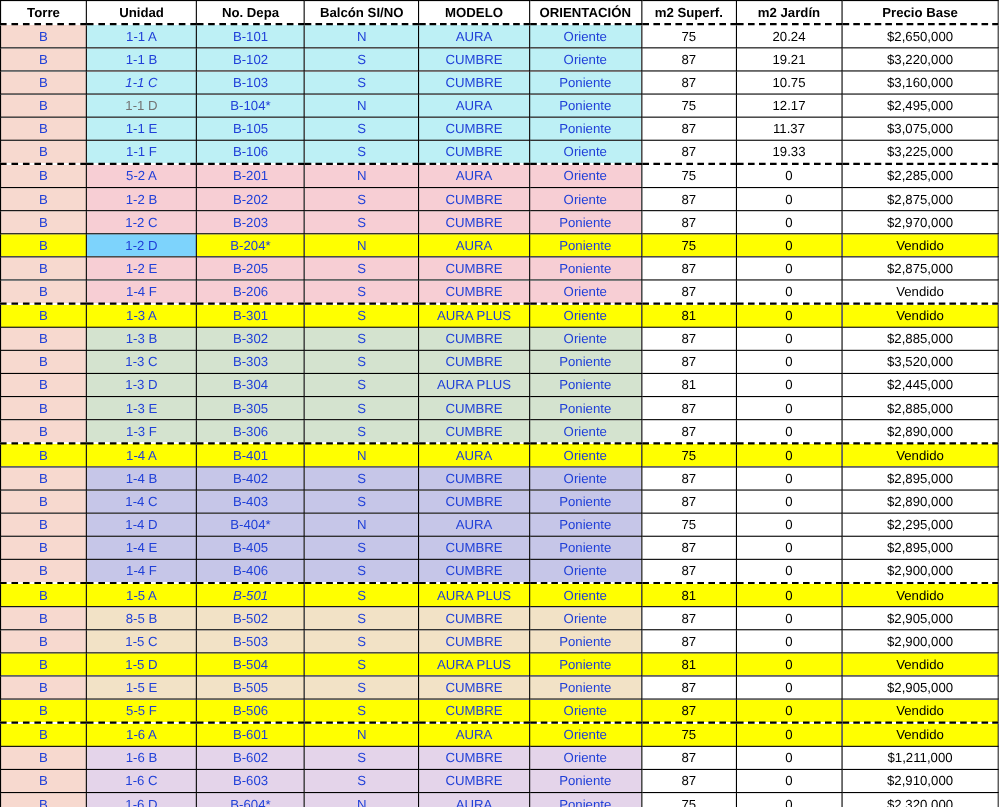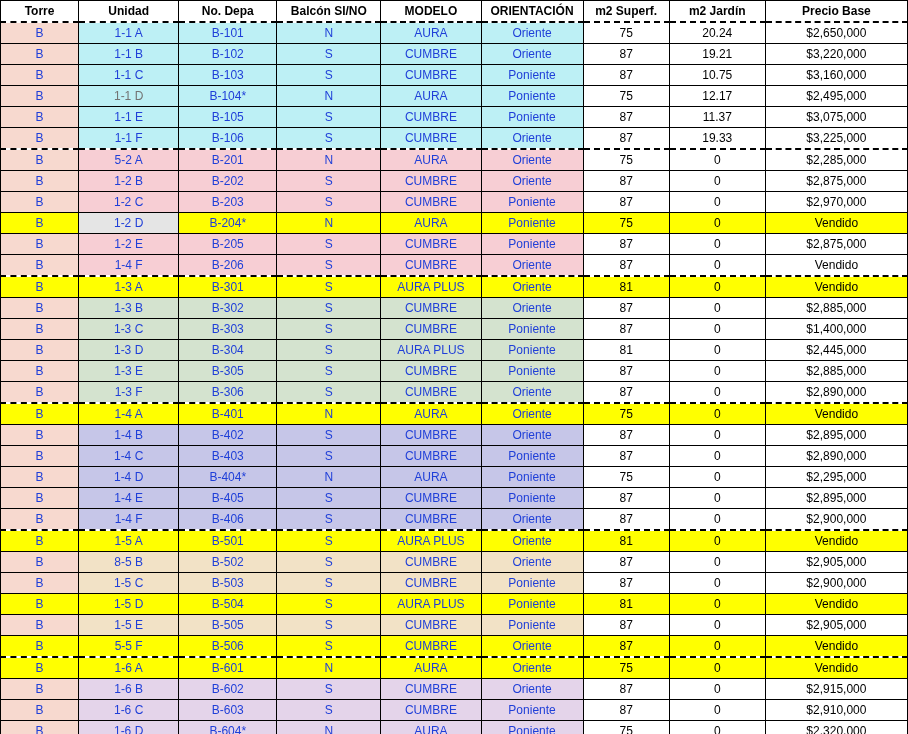--- a/index.html
+++ b/index.html
@@ -100,21 +100,21 @@
         <td class="cell" style="background: rgb(189, 240, 245); color: rgb(31, 63, 216);">B-102</td>
         <td class="cell sep-left" style="background: rgb(189, 240, 245); color: rgb(31, 63, 216);">S</td>
         <td class="cell" style="background: rgb(189, 240, 245); color: rgb(31, 63, 216);">CUMBRE</td>
         <td class="cell" style="background: rgb(189, 240, 245); color: rgb(31, 63, 216);">Oriente</td>
         <td class="cell sep-left" style="background: rgb(255, 255, 255); color: rgb(0, 0, 0);">87</td>
         <td class="cell" style="background: rgb(255, 255, 255); color: rgb(0, 0, 0);">19.21</td>
         <td class="cell sep-left" style="background: rgb(255, 255, 255); color: rgb(0, 0, 0);">$3,220,000</td>
       </tr>
       <tr>
         <td class="cell" style="background: rgb(247, 217, 207); color: rgb(31, 63, 216);">B</td>
-        <td class="cell sep-left" style="background: rgb(189, 240, 245); color: rgb(31, 63, 216);">1-1 C</td>
+        <td class="cell sep-left" style="background: rgb(189, 240, 245); color: rgb(31, 63, 216); font-style: italic;">1-1 C</td>
         <td class="cell" style="background: rgb(189, 240, 245); color: rgb(31, 63, 216);">B-103</td>
         <td class="cell sep-left" style="background: rgb(189, 240, 245); color: rgb(31, 63, 216);">S</td>
         <td class="cell" style="background: rgb(189, 240, 245); color: rgb(31, 63, 216);">CUMBRE</td>
         <td class="cell" style="background: rgb(189, 240, 245); color: rgb(31, 63, 216);">Poniente</td>
         <td class="cell sep-left" style="background: rgb(255, 255, 255); color: rgb(0, 0, 0);">87</td>
         <td class="cell" style="background: rgb(255, 255, 255); color: rgb(0, 0, 0);">10.75</td>
         <td class="cell sep-left" style="background: rgb(255, 255, 255); color: rgb(0, 0, 0);">$3,160,000</td>
       </tr>
       <tr>
         <td class="cell" style="background: rgb(247, 217, 207); color: rgb(31, 63, 216);">B</td>
@@ -177,21 +177,21 @@
         <td class="cell" style="background: rgb(247, 206, 212); color: rgb(31, 63, 216);">B-203</td>
         <td class="cell sep-left" style="background: rgb(247, 206, 212); color: rgb(31, 63, 216);">S</td>
         <td class="cell" style="background: rgb(247, 206, 212); color: rgb(31, 63, 216);">CUMBRE</td>
         <td class="cell" style="background: rgb(247, 206, 212); color: rgb(31, 63, 216);">Poniente</td>
         <td class="cell sep-left" style="background: rgb(255, 255, 255); color: rgb(0, 0, 0);">87</td>
         <td class="cell" style="background: rgb(255, 255, 255); color: rgb(0, 0, 0);">0</td>
         <td class="cell sep-left" style="background: rgb(255, 255, 255); color: rgb(0, 0, 0);">$2,970,000</td>
       </tr>
       <tr>
         <td class="cell" style="background: rgb(255, 255, 0); color: rgb(31, 63, 216);">B</td>
-        <td class="cell sep-left" style="background: #e5e5e5; color: rgb(31, 63, 216);">1-2 D</td>
+        <td class="cell sep-left" style="background: #7dd3fc; color: rgb(31, 63, 216);">1-2 D</td>
         <td class="cell" style="background: rgb(255, 255, 0); color: rgb(31, 63, 216);">B-204*</td>
         <td class="cell sep-left" style="background: rgb(255, 255, 0); color: rgb(31, 63, 216);">N</td>
         <td class="cell" style="background: rgb(255, 255, 0); color: rgb(31, 63, 216);">AURA</td>
         <td class="cell" style="background: rgb(255, 255, 0); color: rgb(31, 63, 216);">Poniente</td>
         <td class="cell sep-left" style="background: rgb(255, 255, 0); color: rgb(0, 0, 0);">75</td>
         <td class="cell" style="background: rgb(255, 255, 0); color: rgb(0, 0, 0);">0</td>
         <td class="cell sep-left" style="background: rgb(255, 255, 0); color: rgb(0, 0, 0);">Vendido</td>
       </tr>
       <tr>
         <td class="cell" style="background: rgb(247, 217, 207); color: rgb(31, 63, 216);">B</td>
@@ -239,21 +239,21 @@
       </tr>
       <tr>
         <td class="cell" style="background: rgb(247, 217, 207); color: rgb(31, 63, 216);">B</td>
         <td class="cell sep-left" style="background: rgb(212, 227, 207); color: rgb(31, 63, 216);">1-3 C</td>
         <td class="cell" style="background: rgb(212, 227, 207); color: rgb(31, 63, 216);">B-303</td>
         <td class="cell sep-left" style="background: rgb(212, 227, 207); color: rgb(31, 63, 216);">S</td>
         <td class="cell" style="background: rgb(212, 227, 207); color: rgb(31, 63, 216);">CUMBRE</td>
         <td class="cell" style="background: rgb(212, 227, 207); color: rgb(31, 63, 216);">Poniente</td>
         <td class="cell sep-left" style="background: rgb(255, 255, 255); color: rgb(0, 0, 0);">87</td>
         <td class="cell" style="background: rgb(255, 255, 255); color: rgb(0, 0, 0);">0</td>
-        <td class="cell sep-left" style="background: rgb(255, 255, 255); color: rgb(0, 0, 0);">$1,400,000</td>
+        <td class="cell sep-left" style="background: rgb(255, 255, 255); color: rgb(0, 0, 0);">$3,520,000</td>
       </tr>
       <tr>
         <td class="cell" style="background: rgb(247, 217, 207); color: rgb(31, 63, 216);">B</td>
         <td class="cell sep-left" style="background: rgb(212, 227, 207); color: rgb(31, 63, 216);">1-3 D</td>
         <td class="cell" style="background: rgb(212, 227, 207); color: rgb(31, 63, 216);">B-304</td>
         <td class="cell sep-left" style="background: rgb(212, 227, 207); color: rgb(31, 63, 216);">S</td>
         <td class="cell" style="background: rgb(212, 227, 207); color: rgb(31, 63, 216);">AURA PLUS</td>
         <td class="cell" style="background: rgb(212, 227, 207); color: rgb(31, 63, 216);">Poniente</td>
         <td class="cell sep-left" style="background: rgb(255, 255, 255); color: rgb(0, 0, 0);">81</td>
         <td class="cell" style="background: rgb(255, 255, 255); color: rgb(0, 0, 0);">0</td>
@@ -343,21 +343,21 @@
         <td class="cell sep-left" style="background: rgb(198, 198, 232); color: rgb(31, 63, 216);">S</td>
         <td class="cell" style="background: rgb(198, 198, 232); color: rgb(31, 63, 216);">CUMBRE</td>
         <td class="cell" style="background: rgb(198, 198, 232); color: rgb(31, 63, 216);">Oriente</td>
         <td class="cell sep-left" style="background: rgb(255, 255, 255); color: rgb(0, 0, 0);">87</td>
         <td class="cell" style="background: rgb(255, 255, 255); color: rgb(0, 0, 0);">0</td>
         <td class="cell sep-left" style="background: rgb(255, 255, 255); color: rgb(0, 0, 0);">$2,900,000</td>
       </tr>
       <tr class="floor-start">
         <td class="cell" style="background: rgb(255, 255, 0); color: rgb(31, 63, 216);">B</td>
         <td class="cell sep-left" style="background: rgb(255, 255, 0); color: rgb(31, 63, 216);">1-5 A</td>
-        <td class="cell" style="background: rgb(255, 255, 0); color: rgb(31, 63, 216);">B-501</td>
+        <td class="cell" style="background: rgb(255, 255, 0); color: rgb(31, 63, 216); font-style: italic;">B-501</td>
         <td class="cell sep-left" style="background: rgb(255, 255, 0); color: rgb(31, 63, 216);">S</td>
         <td class="cell" style="background: rgb(255, 255, 0); color: rgb(31, 63, 216);">AURA PLUS</td>
         <td class="cell" style="background: rgb(255, 255, 0); color: rgb(31, 63, 216);">Oriente</td>
         <td class="cell sep-left" style="background: rgb(255, 255, 0); color: rgb(0, 0, 0);">81</td>
         <td class="cell" style="background: rgb(255, 255, 0); color: rgb(0, 0, 0);">0</td>
         <td class="cell sep-left" style="background: rgb(255, 255, 0); color: rgb(0, 0, 0);">Vendido</td>
       </tr>
       <tr>
         <td class="cell" style="background: rgb(247, 217, 207); color: rgb(31, 63, 216);">B</td>
         <td class="cell sep-left" style="background: rgb(242, 226, 198); color: rgb(31, 63, 216);">8-5 B</td>
@@ -426,21 +426,21 @@
       </tr>
       <tr>
         <td class="cell" style="background: rgb(247, 217, 207); color: rgb(31, 63, 216);">B</td>
         <td class="cell sep-left" style="background: rgb(228, 212, 234); color: rgb(31, 63, 216);">1-6 B</td>
         <td class="cell" style="background: rgb(228, 212, 234); color: rgb(31, 63, 216);">B-602</td>
         <td class="cell sep-left" style="background: rgb(228, 212, 234); color: rgb(31, 63, 216);">S</td>
         <td class="cell" style="background: rgb(228, 212, 234); color: rgb(31, 63, 216);">CUMBRE</td>
         <td class="cell" style="background: rgb(228, 212, 234); color: rgb(31, 63, 216);">Oriente</td>
         <td class="cell sep-left" style="background: rgb(255, 255, 255); color: rgb(0, 0, 0);">87</td>
         <td class="cell" style="background: rgb(255, 255, 255); color: rgb(0, 0, 0);">0</td>
-        <td class="cell sep-left" style="background: rgb(255, 255, 255); color: rgb(0, 0, 0);">$2,915,000</td>
+        <td class="cell sep-left" style="background: rgb(255, 255, 255); color: rgb(0, 0, 0);">$1,211,000</td>
       </tr>
       <tr>
         <td class="cell" style="background: rgb(247, 217, 207); color: rgb(31, 63, 216);">B</td>
         <td class="cell sep-left" style="background: rgb(228, 212, 234); color: rgb(31, 63, 216);">1-6 C</td>
         <td class="cell" style="background: rgb(228, 212, 234); color: rgb(31, 63, 216);">B-603</td>
         <td class="cell sep-left" style="background: rgb(228, 212, 234); color: rgb(31, 63, 216);">S</td>
         <td class="cell" style="background: rgb(228, 212, 234); color: rgb(31, 63, 216);">CUMBRE</td>
         <td class="cell" style="background: rgb(228, 212, 234); color: rgb(31, 63, 216);">Poniente</td>
         <td class="cell sep-left" style="background: rgb(255, 255, 255); color: rgb(0, 0, 0);">87</td>
         <td class="cell" style="background: rgb(255, 255, 255); color: rgb(0, 0, 0);">0</td>

